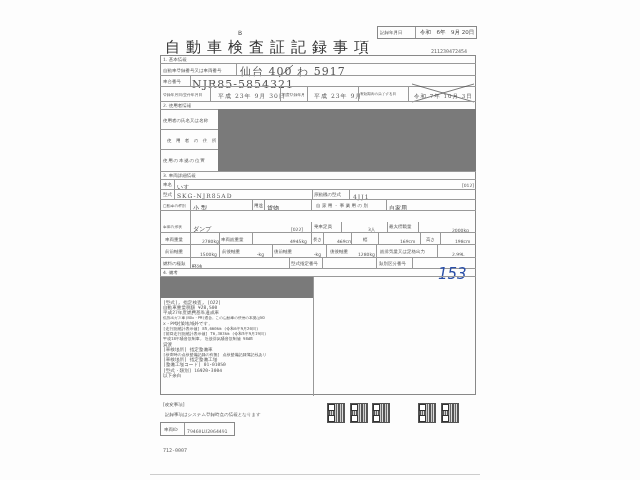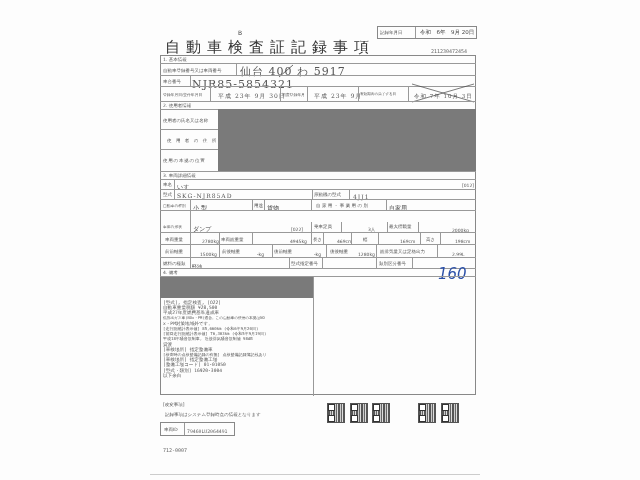--- a/index.html
+++ b/index.html
@@ -179,21 +179,21 @@
   <div class="abs tiny" style="left:291px;top:262px;">型式指定番号</div>
   <div class="vline" style="left:322px;top:257px;height:11px;"></div>
   <div class="abs tiny" style="left:325px;top:264px;"></div>
   <div class="vline" style="left:376px;top:257px;height:11px;"></div>
   <div class="abs tiny" style="left:379px;top:262px;">類別区分番号</div>
   <div class="vline" style="left:412px;top:257px;height:11px;"></div>
   <div class="abs tiny" style="left:415px;top:264px;"></div>
   <div class="hline" style="left:160px;top:268px;width:316px;"></div>
 
   <div class="abs tiny" style="left:163px;top:271px;">4. 備考</div>
-  <div class="abs hand" style="left:438px;top:265px;">160</div>
+  <div class="abs hand" style="left:438px;top:265px;">153</div>
   <div class="hline" style="left:160px;top:276px;width:316px;"></div>
 
   <div class="abs redact" style="left:160px;top:277px;width:153px;height:21px;"></div>
   <div class="vline" style="left:313px;top:276px;height:120px;"></div>
 
   <div class="abs" style="left:163px;top:300px;width:150px;">
     <div class="note-line">[型式], 指定検査, [O22]</div>
     <div class="note-line">自動車重量税額 ¥28,500</div>
     <div class="note-line">平成27年度燃費基準達成車</div>
     <div class="note-line" style="font-size:3.7px;">低排出ガス車(NOx・PM)適合。この自動車の使用の本拠はNO</div>

